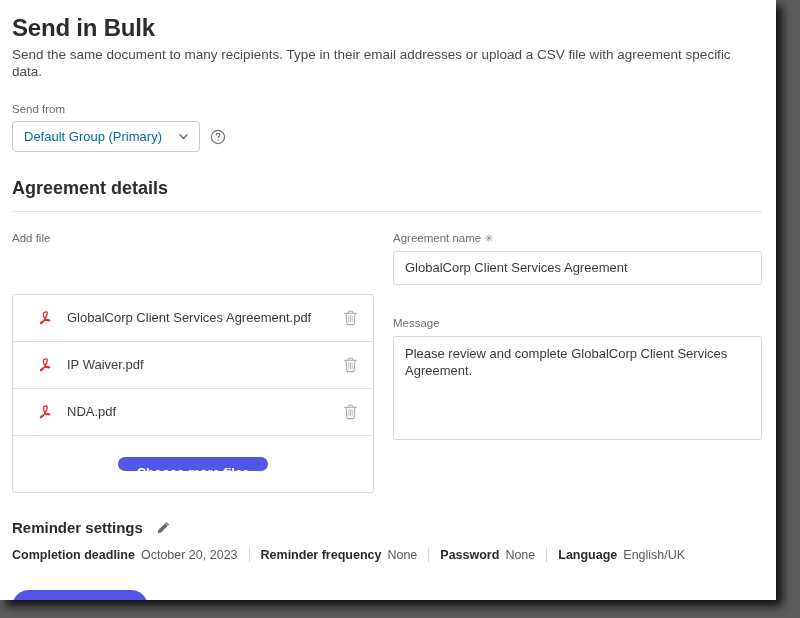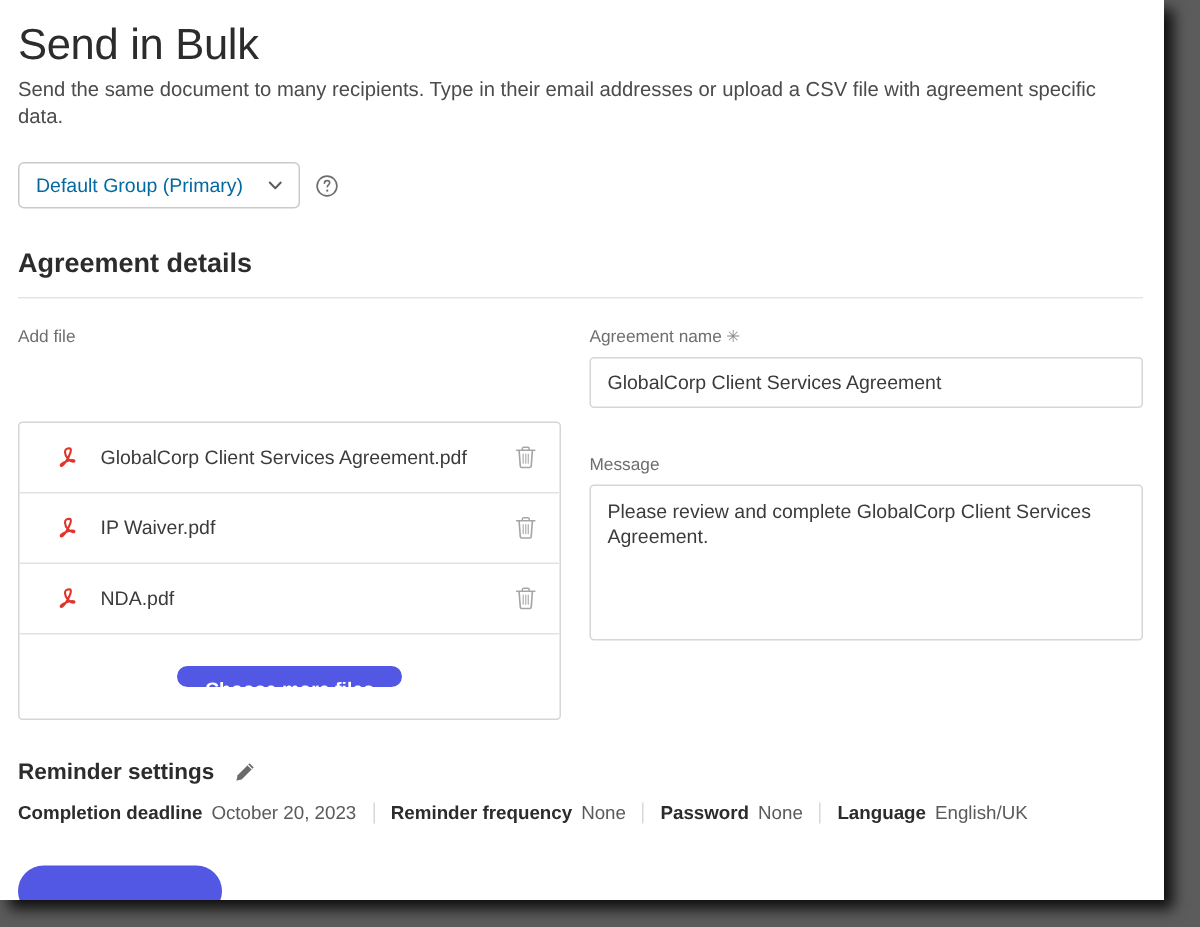--- a/index.html
+++ b/index.html
@@ -34,22 +34,22 @@
   }
 
   .page-inner {
     padding: 10px 14px 0 12px;
     box-sizing: border-box;
     height: 100%;
   }
 
   
   .page-title {
-    font-size: 29px;
-    font-weight: normal;
+    font-size: 24px;
+    font-weight: bold;
     color: #2c2c2c;
     letter-spacing: -0.2px;
     margin: 4px 0 4px 0;
     line-height: 1.15;
   }
   .page-subtitle {
     font-size: 13.5px;
     color: #4b4b4b;
     margin: 0 0 22px 0;
     line-height: 1.3;
@@ -279,20 +279,21 @@
 <body>
 
 <div class="screen">
   <div class="page-card">
     <div class="page-inner">
 
       <h1 class="page-title">Send in Bulk</h1>
       <p class="page-subtitle">Send the same document to many recipients. Type in their email addresses or upload a CSV file with agreement specific data.</p>
 
       <div class="sendfrom-block">
+        <div class="field-label">Send from</div>
         <div class="sendfrom-row">
           <div class="select-box">
             <span>Default Group (Primary)</span>
             <svg class="chev" viewBox="0 0 12 12">
               <path d="M2 4 L6 8.2 L10 4" fill="none" stroke="#5c5c5c" stroke-width="1.4" stroke-linecap="round" stroke-linejoin="round"></path>
             </svg>
           </div>
           <svg class="help-icon" viewBox="0 0 16 16">
             <circle cx="8" cy="8" r="6.6" fill="none" stroke="#6e6e6e" stroke-width="1.1"></circle>
             <path d="M6.3 6.1c0-1 0.8-1.7 1.8-1.7 1 0 1.7 0.6 1.7 1.5 0 1.3-1.6 1.3-1.6 2.6" fill="none" stroke="#6e6e6e" stroke-width="1.1" stroke-linecap="round"></path>

